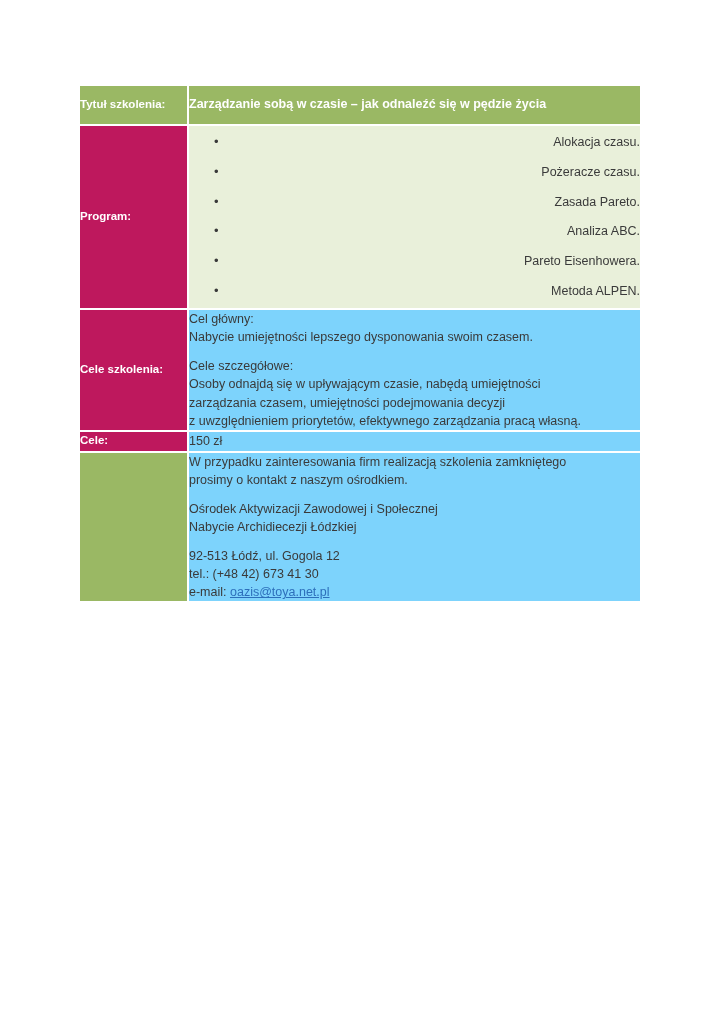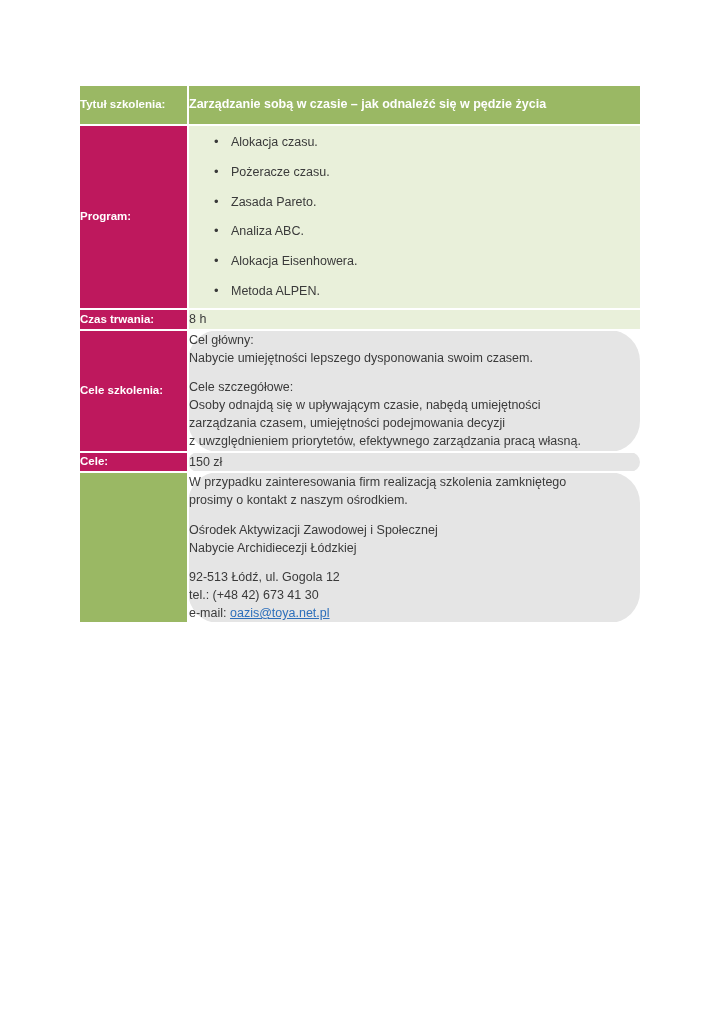--- a/index.html
+++ b/index.html
@@ -49,40 +49,40 @@
     vertical-align: middle;
   }
   .value-cell {
     background: #e9f0da;
     font-size: 12.5px;
     padding: 9px 12px 9px 14px;
     border-bottom: 2px solid #ffffff;
     line-height: 1.5;
   }
   .value-cell.dark {
-    background: #e5e5e5;
-    border-radius: 31px;
+    background: #7dd3fc;
   }
   .title-row .label-cell {
     background: #9ab864;
     vertical-align: middle;
   }
   .title-row .value-cell {
     background: #9ab864;
     color: #ffffff;
     font-weight: bold;
     font-size: 12.5px;
     vertical-align: middle;
     padding-top: 9px;
     padding-bottom: 10px;
   }
   ul.program-list {
     margin: 8px 0 8px 0;
     padding-left: 42px;
     list-style: none;
+    text-align: right;
   }
   ul.program-list li {
     position: relative;
     font-size: 12.5px;
     line-height: 1.35;
     margin: 0 0 13px 0;
     color: #3a3a3a;
   }
   ul.program-list li:last-child {
     margin-bottom: 4px;
@@ -137,30 +137,26 @@
       </tr>
 
       <tr>
         <td class="label-cell mid">Program:</td>
         <td class="value-cell">
           <ul class="program-list">
             <li>Alokacja czasu.</li>
             <li>Pożeracze czasu.</li>
             <li>Zasada Pareto.</li>
             <li>Analiza ABC.</li>
-            <li>Alokacja Eisenhowera.</li>
+            <li>Pareto Eisenhowera.</li>
             <li>Metoda ALPEN.</li>
           </ul>
         </td>
       </tr>
 
-      <tr>
-        <td class="label-cell mid">Czas trwania:</td>
-        <td class="value-cell">8 h</td>
-      </tr>
 
       <tr>
         <td class="label-cell mid">Cele szkolenia:</td>
         <td class="value-cell dark">
           <div class="para tight">
             <span class="line">Cel główny:</span>
             <span class="line">Nabycie umiejętności lepszego dysponowania swoim czasem.</span>
           </div>
           <div class="para tight">
             <span class="line">Cele szczegółowe:</span>

